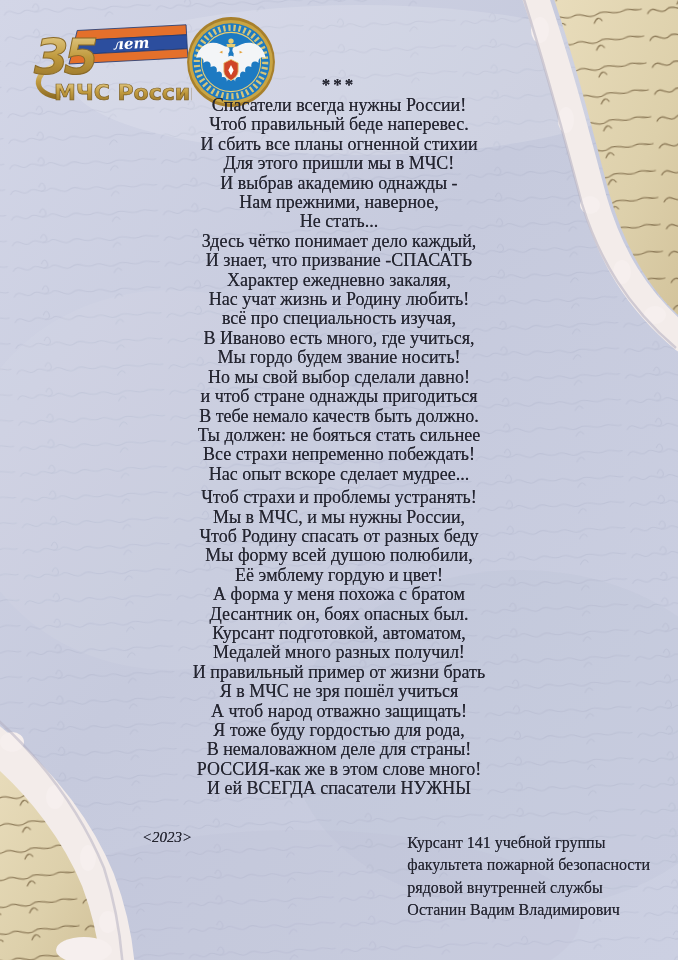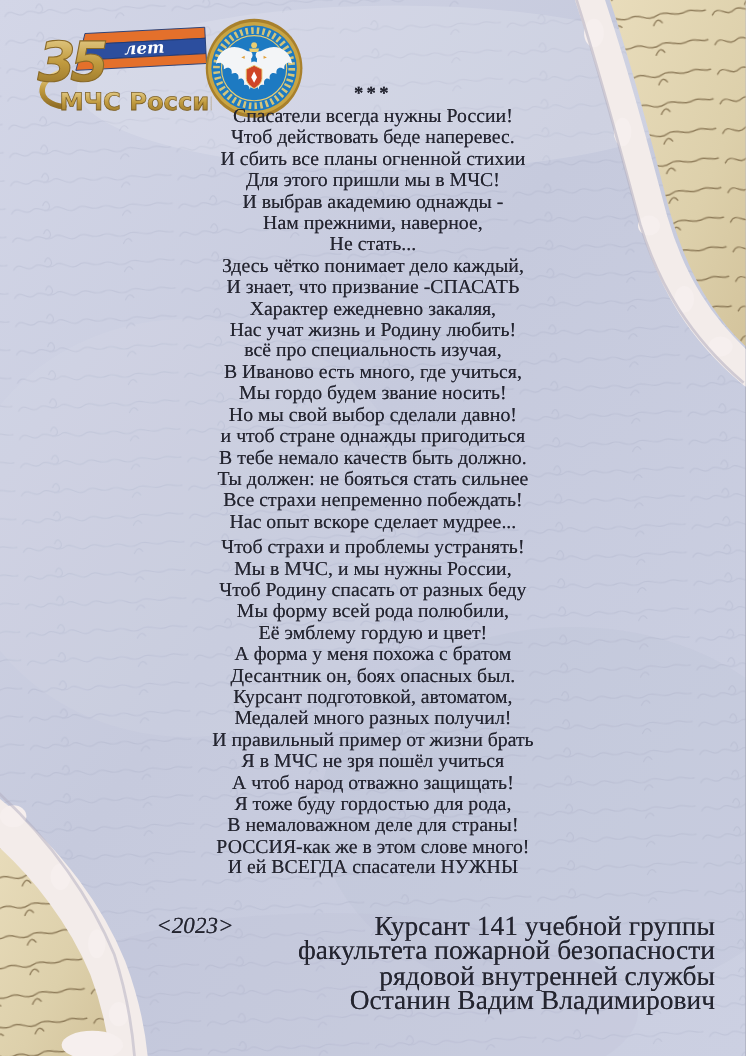--- a/index.html
+++ b/index.html
@@ -14,26 +14,26 @@
   .poem{
     position:absolute;left:0;right:0;top:74px;text-align:center;
     color:#24252f;
     text-shadow:0 0 .6px rgba(38,38,58,.75);
   }
   .stars{font-weight:bold;font-size:17px;letter-spacing:3px;line-height:22px;}
   .line{font-size:18px;line-height:19.4px;white-space:nowrap;}
   .stanza2{margin-top:4px;}
   .year{
     position:absolute;left:142px;top:829px;
-    font-style:italic;font-size:21px;color:#24252f;
+    font-style:italic;font-size:15px;color:#24252f;
     text-shadow:0 0 .6px rgba(38,38,58,.75);
   }
   .signature{
-    position:absolute;right:28px;top:832px;text-align:right;
-    font-size:25px;line-height:22.4px;color:#24252f;
+    position:absolute;right:28px;top:832px;text-align:left;
+    font-size:16px;line-height:22.4px;color:#24252f;
     text-shadow:0 0 .6px rgba(38,38,58,.75);
   }
 </style>
 </head>
 <body>
 
 <div class="page">
 
   <svg class="bg" width="678" height="960" viewBox="0 0 678 960" aria-hidden="true">
     <defs>
@@ -136,21 +136,21 @@
     </g>
     <path d="M44,43.5 l7,3.5 v8 c0,5.5 -7,9 -7,9 c0,0 -7,-3.5 -7,-9 v-8 Z" fill="#cf4527" stroke="#e9cd72" stroke-width="0.8"></path>
     <path d="M44,49 l2.6,5 -2.6,5 -2.6,-5 Z" fill="#ffffff"></path>
   </svg>
 
   <div class="poem">
     <div class="stars">***</div>
 
     <div class="stanza1">
       <div class="line">Спасатели всегда нужны России!</div>
-      <div class="line">Чтоб действовать беде наперевес.</div>
+      <div class="line">Чтоб правильный беде наперевес.</div>
       <div class="line">И сбить все планы огненной стихии</div>
       <div class="line">Для этого пришли мы в МЧС!</div>
       <div class="line">И выбрав академию однажды -</div>
       <div class="line">Нам прежними, наверное,</div>
       <div class="line">Не стать...</div>
       <div class="line">Здесь чётко понимает дело каждый,</div>
       <div class="line">И знает, что призвание -СПАСАТЬ</div>
       <div class="line">Характер ежедневно закаляя,</div>
       <div class="line">Нас учат жизнь и Родину любить!</div>
       <div class="line">всё про специальность изучая,</div>
@@ -161,21 +161,21 @@
       <div class="line">В тебе немало качеств быть должно.</div>
       <div class="line">Ты должен: не бояться стать сильнее</div>
       <div class="line">Все страхи непременно побеждать!</div>
       <div class="line">Нас опыт вскоре сделает мудрее...</div>
     </div>
 
     <div class="stanza2">
       <div class="line">Чтоб страхи и проблемы устранять!</div>
       <div class="line">Мы в МЧС, и мы нужны России,</div>
       <div class="line">Чтоб Родину спасать от разных беду</div>
-      <div class="line">Мы форму всей рода полюбили,</div>
+      <div class="line">Мы форму всей душою полюбили,</div>
       <div class="line">Её эмблему гордую и цвет!</div>
       <div class="line">А форма у меня похожа с братом</div>
       <div class="line">Десантник он, боях опасных был.</div>
       <div class="line">Курсант подготовкой, автоматом,</div>
       <div class="line">Медалей много разных получил!</div>
       <div class="line">И правильный пример от жизни брать</div>
       <div class="line">Я в МЧС не зря пошёл учиться</div>
       <div class="line">А чтоб народ отважно защищать!</div>
       <div class="line">Я тоже буду гордостью для рода,</div>
       <div class="line">В немаловажном деле для страны!</div>

